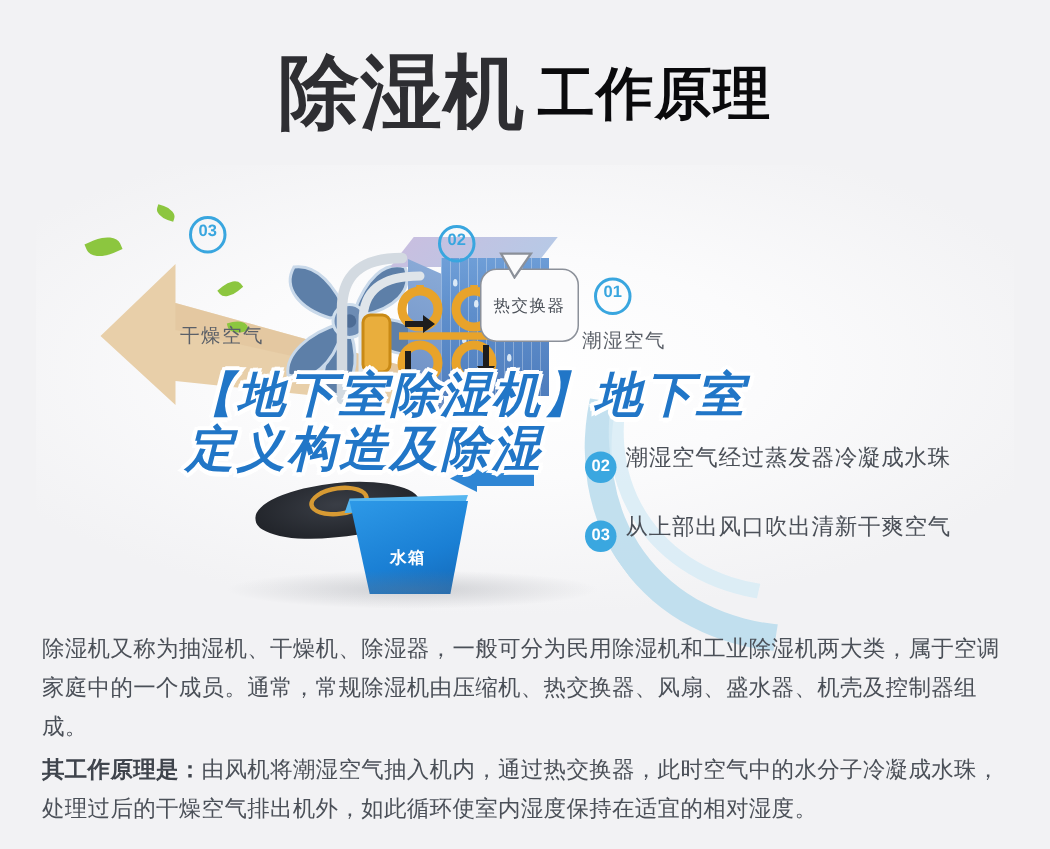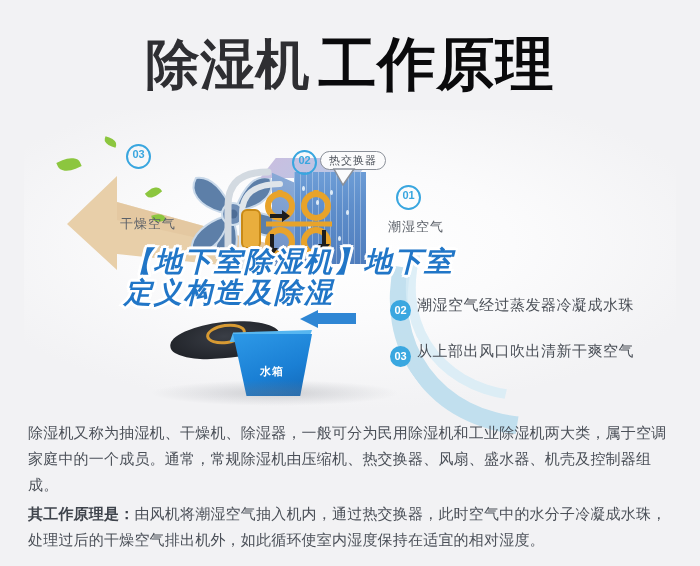--- a/index.html
+++ b/index.html
@@ -28,21 +28,21 @@
     white-space: nowrap;
   }
   .title-a {
     font-size: 54px;
     font-weight: bold;
     color: #2e2e32;
     letter-spacing: 1px;
     vertical-align: middle;
   }
   .title-b {
-    font-size: 58px;
+    font-size: 38px;
     font-weight: bold;
     color: #0a0a0c;
     letter-spacing: 1px;
     margin-left: 8px;
     vertical-align: middle;
   }
 
   
   .illus {
     position: absolute;
@@ -267,41 +267,42 @@
     letter-spacing: 1px;
     white-space: nowrap;
   }
   .callout {
     position: absolute;
     border: 1.5px solid #8b9099;
     border-radius: 11px;
     background: #fbfbfc;
     color: #4d525a;
     font-size: 11px;
-    padding: 1px 8px;
+    padding: 16px 8px;
     white-space: nowrap;
     letter-spacing: 1px;
+    margin-top: 28px;
   }
 
   
   .cap-line {
     position: absolute;
     white-space: nowrap;
     color: #4a4f57;
     font-size: 15px;
     letter-spacing: .5px;
   }
 
   
   .overlay {
     position: absolute;
     left: 124px;
     top: 246px;
     width: 520px;
-    font-size: 28px;
+    font-size: 32px;
     font-weight: bold;
     font-style: italic;
     line-height: 1.12;
     color: #2176c7;
     letter-spacing: 2px;
     -webkit-text-stroke: 4px #ffffff;
     paint-order: stroke fill;
     text-shadow:
       3px 0 0 #ffffff, -3px 0 0 #ffffff, 0 3px 0 #ffffff, 0 -3px 0 #ffffff,
       2px 2px 0 #ffffff, -2px 2px 0 #ffffff, 2px -2px 0 #ffffff, -2px -2px 0 #ffffff;

